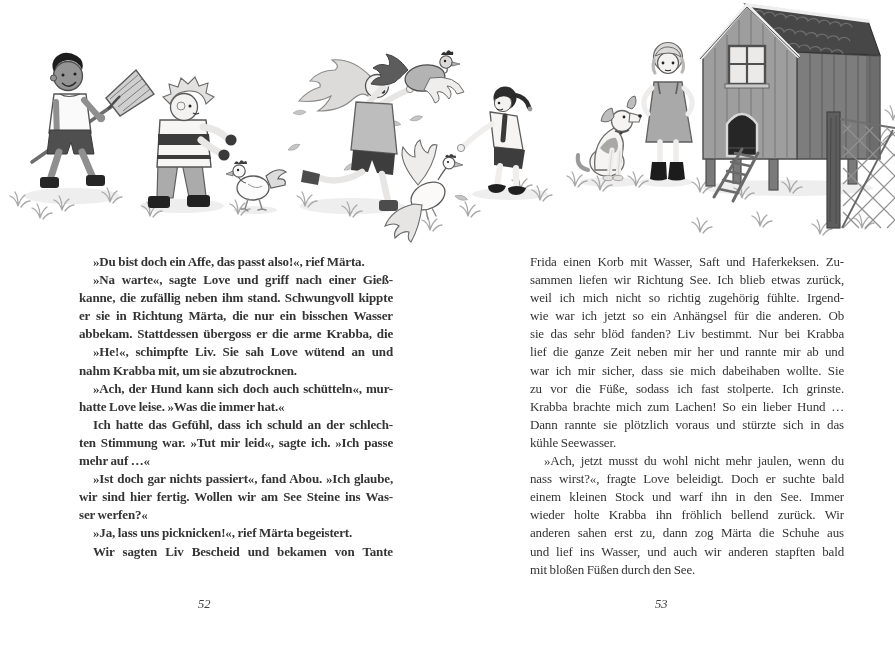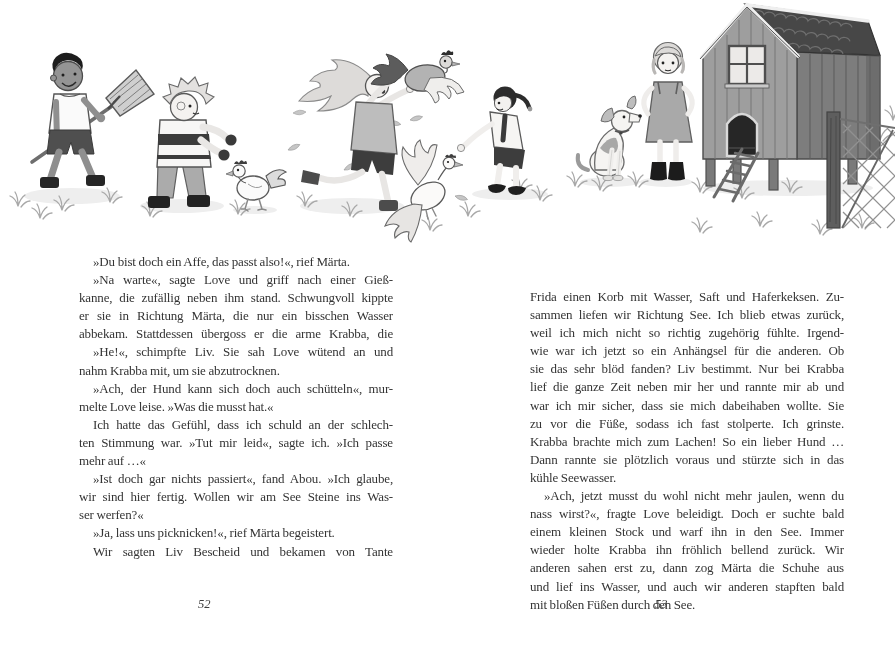--- a/index.html
+++ b/index.html
@@ -5,22 +5,22 @@
   html,body { margin:0; padding:0; background:#ffffff; }
   .spread {
     position:relative; width:895px; height:648px; background:#ffffff;
     font-family:"Liberation Serif", serif; color:#343434; overflow:hidden;
   }
   .illustration { position:absolute; top:0; left:0; }
   .col {
     position:absolute; top:253px; width:314px;
     font-size:13px; line-height:18.1px; letter-spacing:-0.15px; word-spacing:-0.4px;
   }
-  .col-left  { left:79px;  }
-  .col-right { left:530px;margin-top:35px; }
+  .col-left  { left:79px;font-weight:bold;  }
+  .col-right { left:530px; }
   .line { text-align:justify; text-align-last:justify; white-space:normal; }
   .line.para-end { text-align-last:left; }
   .line.indent { text-indent:14px; }
   .pagenum {
     position:absolute; top:597px; font-style:italic; font-size:12.5px;
     color:#3d3d3d; width:30px; 
   }
   .pagenum-left  { left:198px; }
   .pagenum-right { left:655px; }
 </style>
@@ -339,21 +339,21 @@
 
   <div class="col col-left">
       <div class="line indent para-end">»Du bist doch ein Affe, das passt also!«, rief Märta.</div>
       <div class="line indent">»Na warte«, sagte Love und griff nach einer Gieß-</div>
       <div class="line">kanne, die zufällig neben ihm stand. Schwungvoll kippte</div>
       <div class="line">er sie in Richtung Märta, die nur ein bisschen Wasser</div>
       <div class="line">abbekam. Stattdessen übergoss er die arme Krabba, die</div>
       <div class="line indent">»He!«, schimpfte Liv. Sie sah Love wütend an und</div>
       <div class="line para-end">nahm Krabba mit, um sie abzutrocknen.</div>
       <div class="line indent">»Ach, der Hund kann sich doch auch schütteln«, mur-</div>
-      <div class="line para-end">melte Love leise. »Was die musst hat.«</div>
+      <div class="line para-end">hatte Love leise. »Was die immer hat.«</div>
       <div class="line indent">Ich hatte das Gefühl, dass ich schuld an der schlech-</div>
       <div class="line">ten Stimmung war. »Tut mir leid«, sagte ich. »Ich passe</div>
       <div class="line para-end">mehr auf …«</div>
       <div class="line indent">»Ist doch gar nichts passiert«, fand Abou. »Ich glaube,</div>
       <div class="line">wir sind hier fertig. Wollen wir am See Steine ins Was-</div>
       <div class="line para-end">ser werfen?«</div>
       <div class="line indent para-end">»Ja, lass uns picknicken!«, rief Märta begeistert.</div>
       <div class="line indent">Wir sagten Liv Bescheid und bekamen von Tante</div>
     </div>
   <div class="col col-right">

